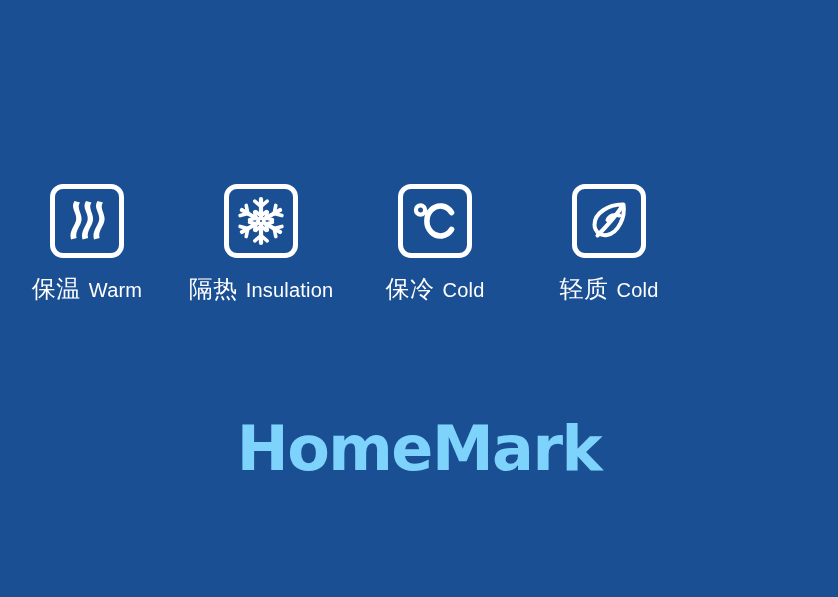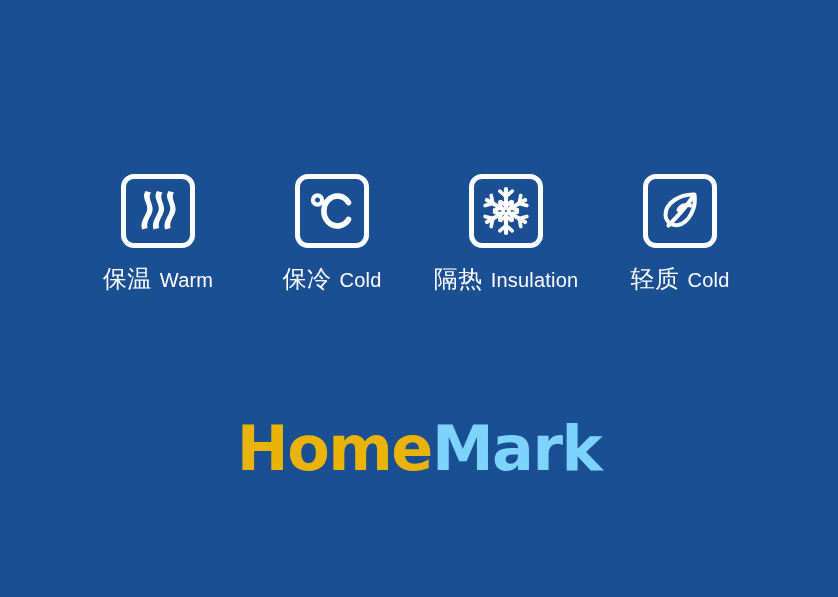--- a/index.html
+++ b/index.html
@@ -21,24 +21,24 @@
     width: 838px;
     height: 597px;
     background: #1a4f93;
     box-sizing: border-box;
   }
 
   
   .features {
     position: absolute;
     left: 0;
-    top: 174px;
-    width: 838px;
-    display: flex;
-    justify-content: center;
+    top: 184px;
+    width: 838px;
+    display: flex;
+    justify-content: flex-start;
     align-items: flex-start;
     gap: 0px;
   }
 
   .feature {
     width: 174px;
     display: flex;
     flex-direction: column;
     align-items: center;
   }
@@ -112,37 +112,20 @@
               <path d="M9.5 4 C5.0 10.5, 12.0 16.0, 11.2 22.5 C10.4 29.0, 3.6 33.5, 6.0 42.5 L11.6 41.0 C9.6 34.0, 16.2 29.0, 16.6 22.5 C17.0 16.0, 11.2 11.0, 15.0 5.5 Z"></path>
               <path d="M21.0 4 C16.5 10.5, 23.5 16.0, 22.7 22.5 C21.9 29.0, 15.1 33.5, 17.5 42.5 L23.1 41.0 C21.1 34.0, 27.7 29.0, 28.1 22.5 C28.5 16.0, 22.7 11.0, 26.5 5.5 Z"></path>
               <path d="M32.5 4 C28.0 10.5, 35.0 16.0, 34.2 22.5 C33.4 29.0, 26.6 33.5, 29.0 42.5 L34.6 41.0 C32.6 34.0, 39.2 29.0, 39.6 22.5 C40.0 16.0, 34.2 11.0, 38.0 5.5 Z"></path>
             </g>
           </svg>
         </span>
       </div>
       <div class="feature-label">
         <span class="label-cn">保温</span>
         <span class="label-en">Warm</span>
-      </div>
-    </div>
-
-    <div class="feature">
-      <div class="icon-box">
-        <span>
-          <svg width="48" height="44" viewBox="0 0 48 44" aria-hidden="true">
-            <g fill="none" stroke="#ffffff">
-              <circle cx="9.5" cy="11" r="4.6" stroke-width="4.2"></circle>
-              <path d="M40.5 13.5 A13.5 15 0 1 0 40.5 30.5" stroke-width="5.6" stroke-linecap="round"></path>
-            </g>
-          </svg>
-        </span>
-      </div>
-      <div class="feature-label">
-        <span class="label-cn">保冷</span>
-        <span class="label-en">Cold</span>
       </div>
     </div>
 
     <div class="feature">
       <div class="icon-box">
         <span>
           <svg width="50" height="50" viewBox="0 0 50 50" aria-hidden="true">
             <g stroke="#ffffff" stroke-width="4.2" stroke-linecap="round" fill="none">
               <g>
                 <line x1="25" y1="3" x2="25" y2="47"></line>
@@ -188,34 +171,51 @@
       </div>
       <div class="feature-label">
         <span class="label-cn">隔热</span>
         <span class="label-en">Insulation</span>
       </div>
     </div>
 
     <div class="feature">
       <div class="icon-box">
         <span>
+          <svg width="48" height="44" viewBox="0 0 48 44" aria-hidden="true">
+            <g fill="none" stroke="#ffffff">
+              <circle cx="9.5" cy="11" r="4.6" stroke-width="4.2"></circle>
+              <path d="M40.5 13.5 A13.5 15 0 1 0 40.5 30.5" stroke-width="5.6" stroke-linecap="round"></path>
+            </g>
+          </svg>
+        </span>
+      </div>
+      <div class="feature-label">
+        <span class="label-cn">保冷</span>
+        <span class="label-en">Cold</span>
+      </div>
+    </div>
+
+    <div class="feature">
+      <div class="icon-box">
+        <span>
           <svg width="48" height="48" viewBox="0 0 48 48" aria-hidden="true">
             <g fill="none" stroke="#ffffff" stroke-width="4" stroke-linecap="round" stroke-linejoin="round">
               <path d="M38.5 7.5 C23.5 7.0, 9.0 16.5, 9.5 28.0 C9.8 35.2, 16.0 39.0, 22.0 38.0 C33.5 36.0, 40.5 20.0, 38.5 7.5 Z"></path>
               <path d="M37.5 9.0 C31.0 18.5, 22.0 29.0, 12.5 38.5"></path>
               <path d="M34.5 18.5 C29.5 17.0, 24.5 18.5, 22.5 23.0"></path>
             </g>
           </svg>
         </span>
       </div>
       <div class="feature-label">
         <span class="label-cn">轻质</span>
         <span class="label-en">Cold</span>
       </div>
     </div>
 
   </div>
 
   <div class="logo">
-    <span class="logo-home" style="color: #eab308;">Home</span><span class="logo-mark" style="color: #7dd3fc;">Mark</span>
+    <span class="logo-home" style="color: #7dd3fc;">Home</span><span class="logo-mark" style="color: #7dd3fc;">Mark</span>
   </div>
 
 </div>
 
 </body></html>

